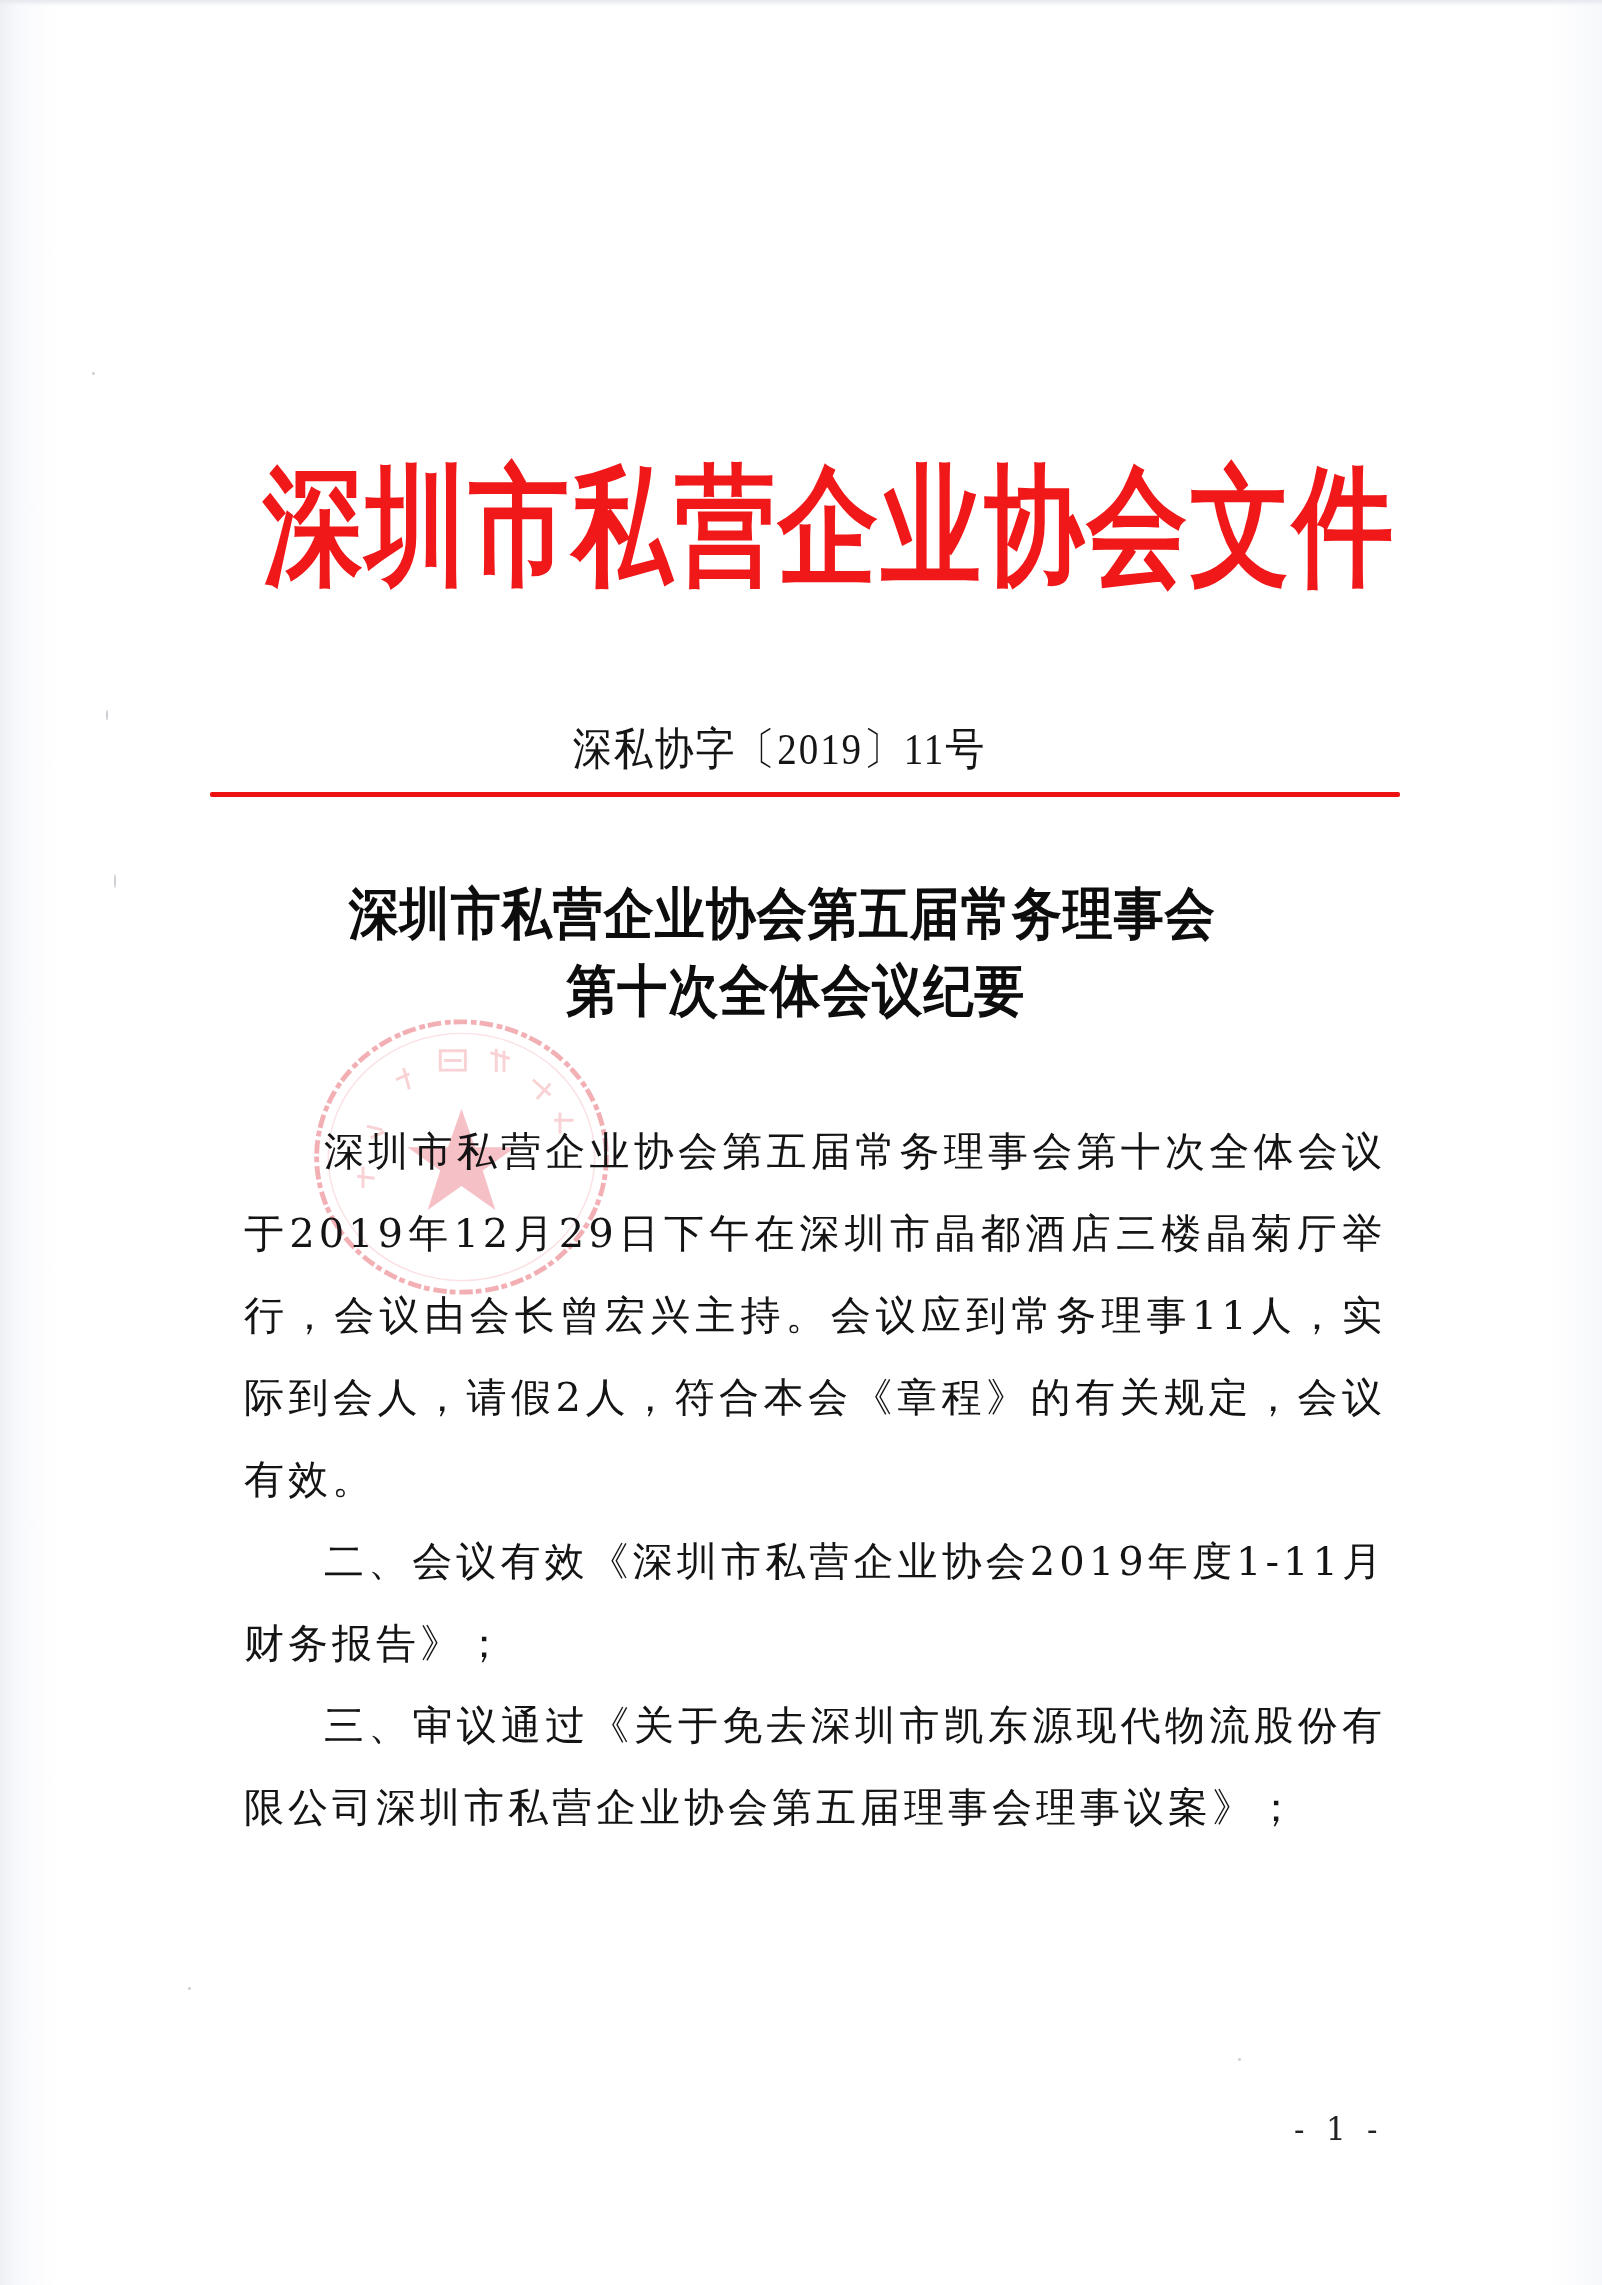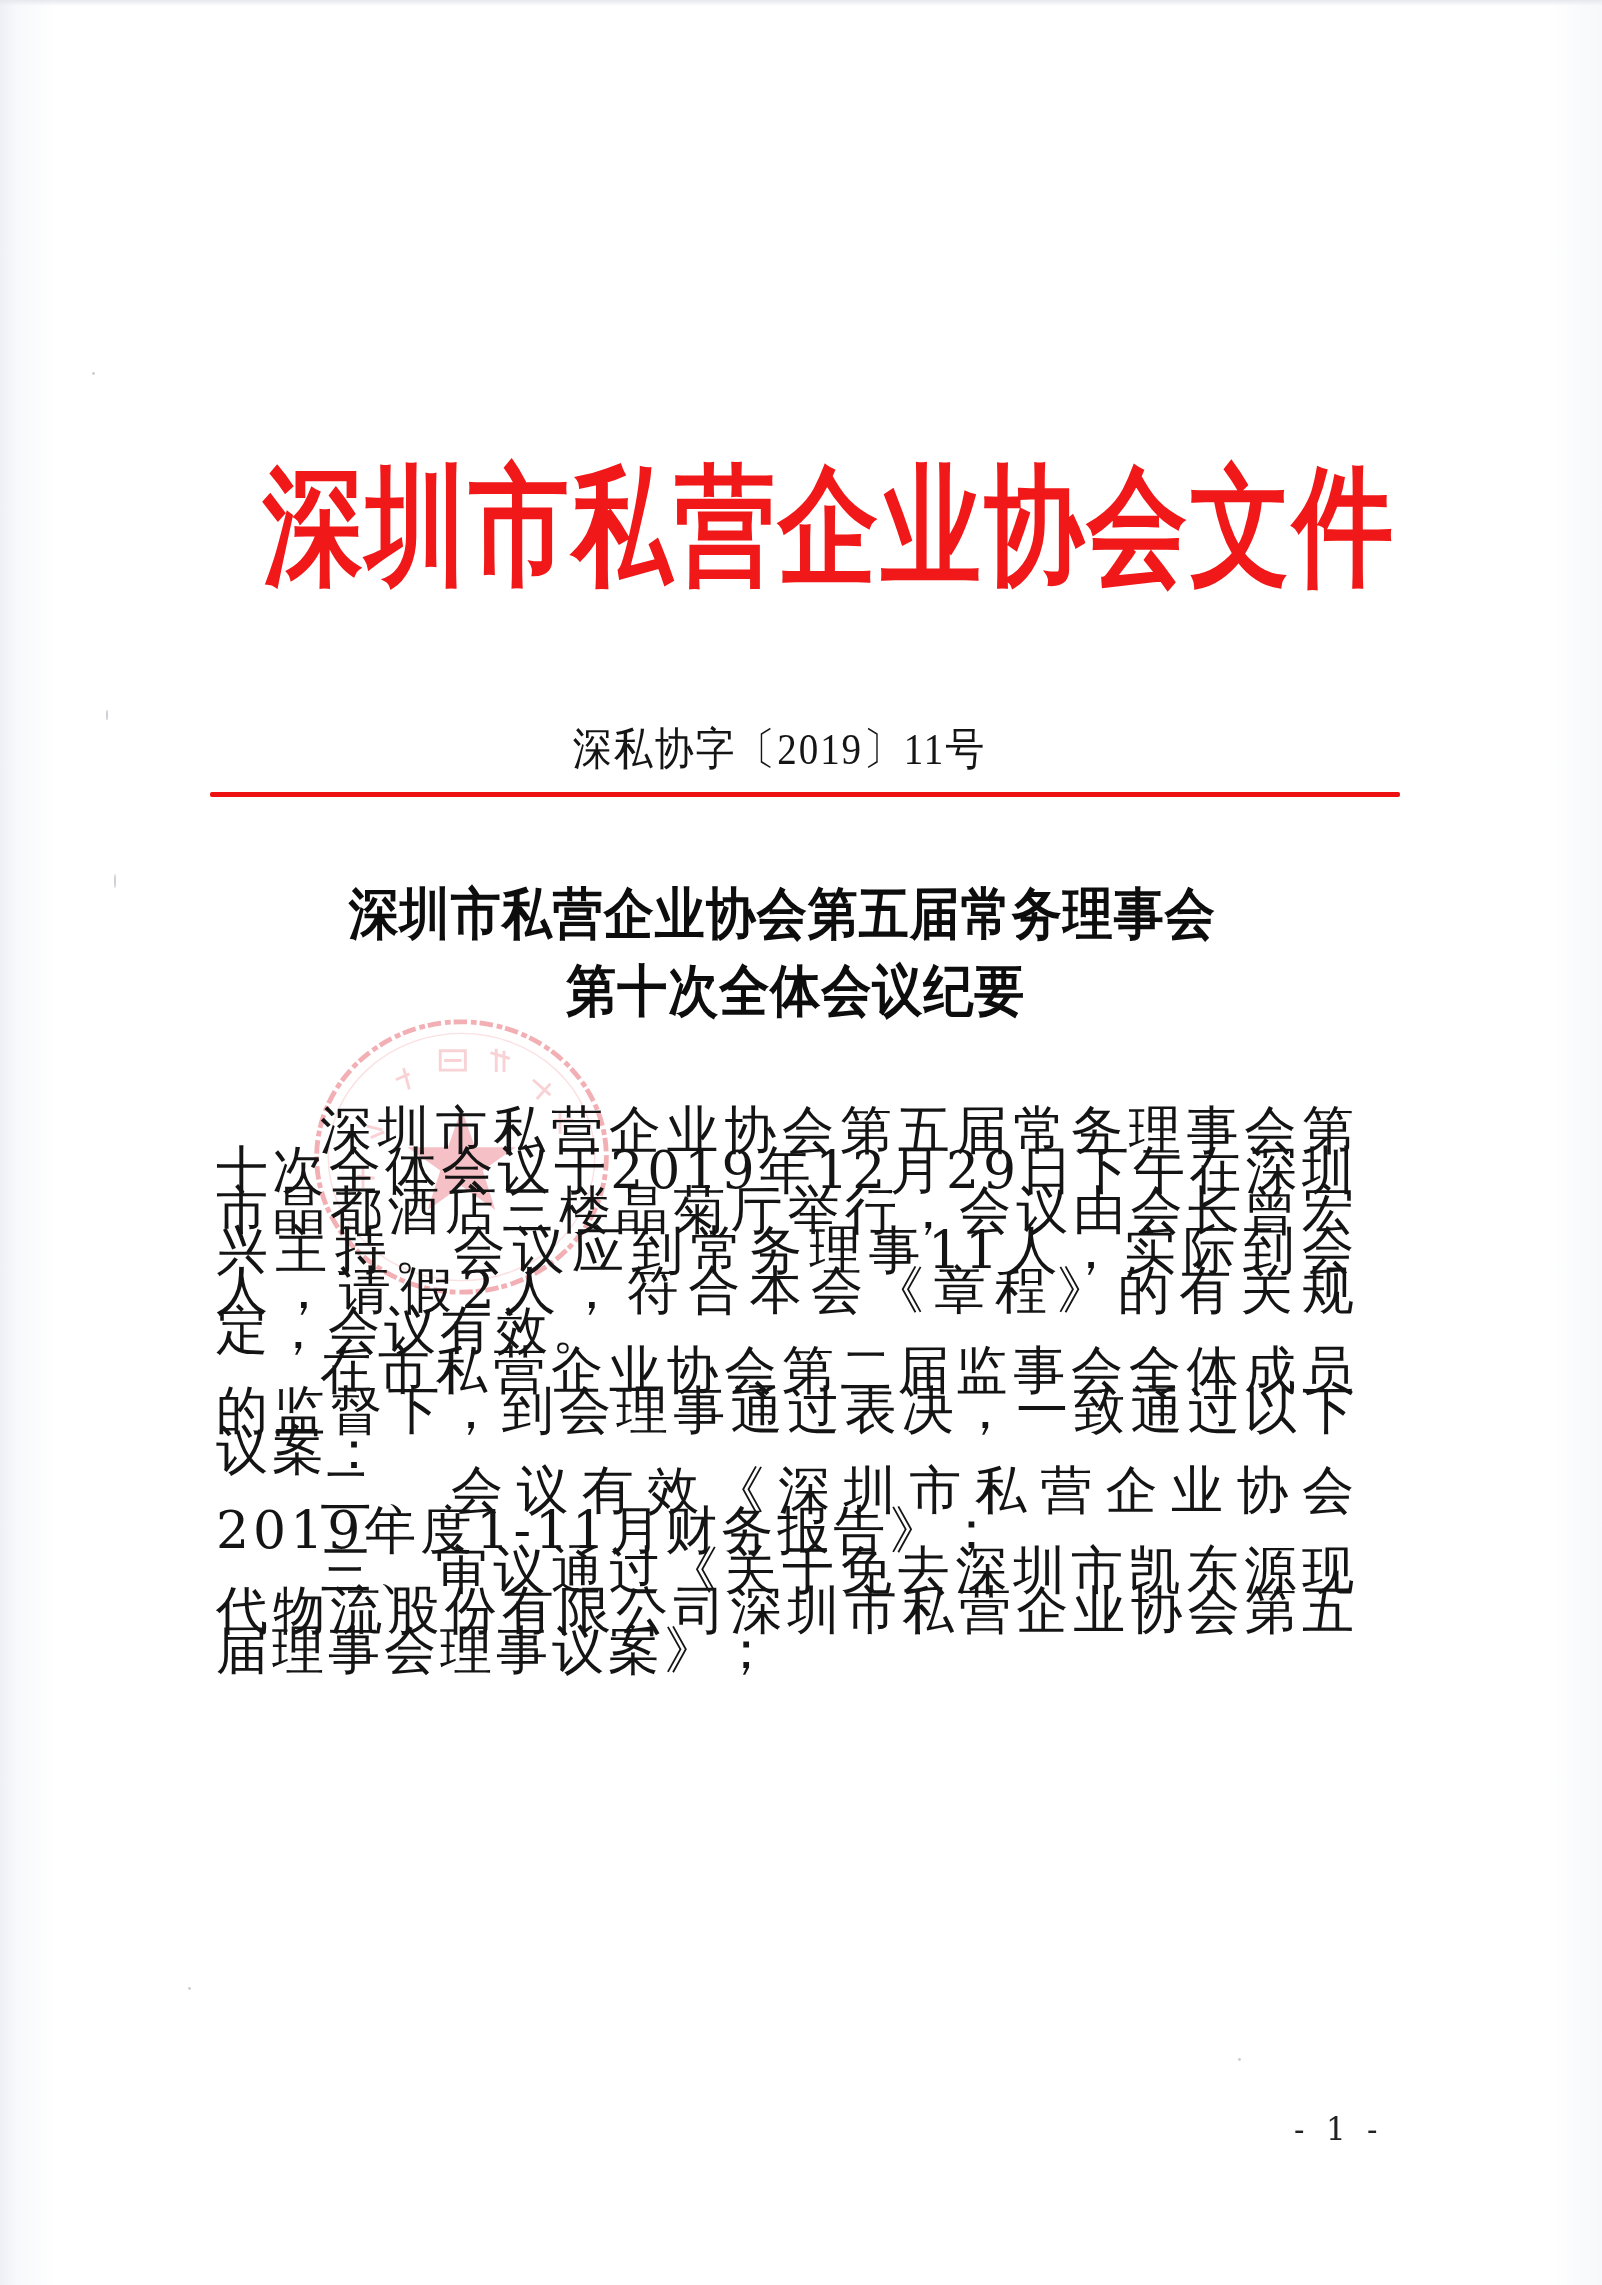--- a/index.html
+++ b/index.html
@@ -89,26 +89,26 @@
       left: 307px;
       top: 1012px;
       width: 309px;
       height: 290px;
       pointer-events: none;
       opacity: 0.55;
     }
 
     .body-text {
       position: absolute;
-      left: 216px;
+      left: 244px;
       top: 1110px;
       width: 1142px;
       font-family: "DejaVu Serif", "Liberation Serif", serif;
-      font-size: 52px;
-      line-height: 40px;
+      font-size: 40px;
+      line-height: 82px;
       color: #141414;
       letter-spacing: 4px;
       text-align: justify;
       text-align-last: left;
     }
     .body-text p {
       margin: 0;
       text-indent: 2em;
     }
 
@@ -167,21 +167,20 @@
       <path d="M190 42 l20 6 M196 38 v24 M204 40 v22"></path>
       <path d="M234 70 l18 16 M238 90 l14 -16"></path>
       <path d="M256 112 h20 M262 104 v22"></path>
       <path d="M62 118 l16 4 M66 130 l14 -6"></path>
       <path d="M52 170 l18 2 M58 160 v22"></path>
     </g>
   </svg>
 
   <div class="body-text">
     <p>深圳市私营企业协会第五届常务理事会第十次全体会议于2019年12月29日下午在深圳市晶都酒店三楼晶菊厅举行，会议由会长曾宏兴主持。会议应到常务理事11人，实际到会人，请假2人，符合本会《章程》的有关规定，会议有效。</p>
-    <p>在市私营企业协会第二届监事会全体成员的监督下，到会理事通过表决，一致通过以下议案：</p>
     <p>二、会议有效《深圳市私营企业协会2019年度1-11月财务报告》；</p>
     <p>三、审议通过《关于免去深圳市凯东源现代物流股份有限公司深圳市私营企业协会第五届理事会理事议案》；</p>
   </div>
 
   <div class="page-number">- 1 -</div>
 
   <div class="speck" style="left:92px;top:372px;width:2.9px;height:2.9px;"></div>
   <div class="speck" style="left:106px;top:710px;width:1.9px;height:9.7px;"></div>
   <div class="speck" style="left:114px;top:874px;width:1.9px;height:13.5px;"></div>
   <div class="speck" style="left:188px;top:1987px;width:2.9px;height:2.9px;"></div>

